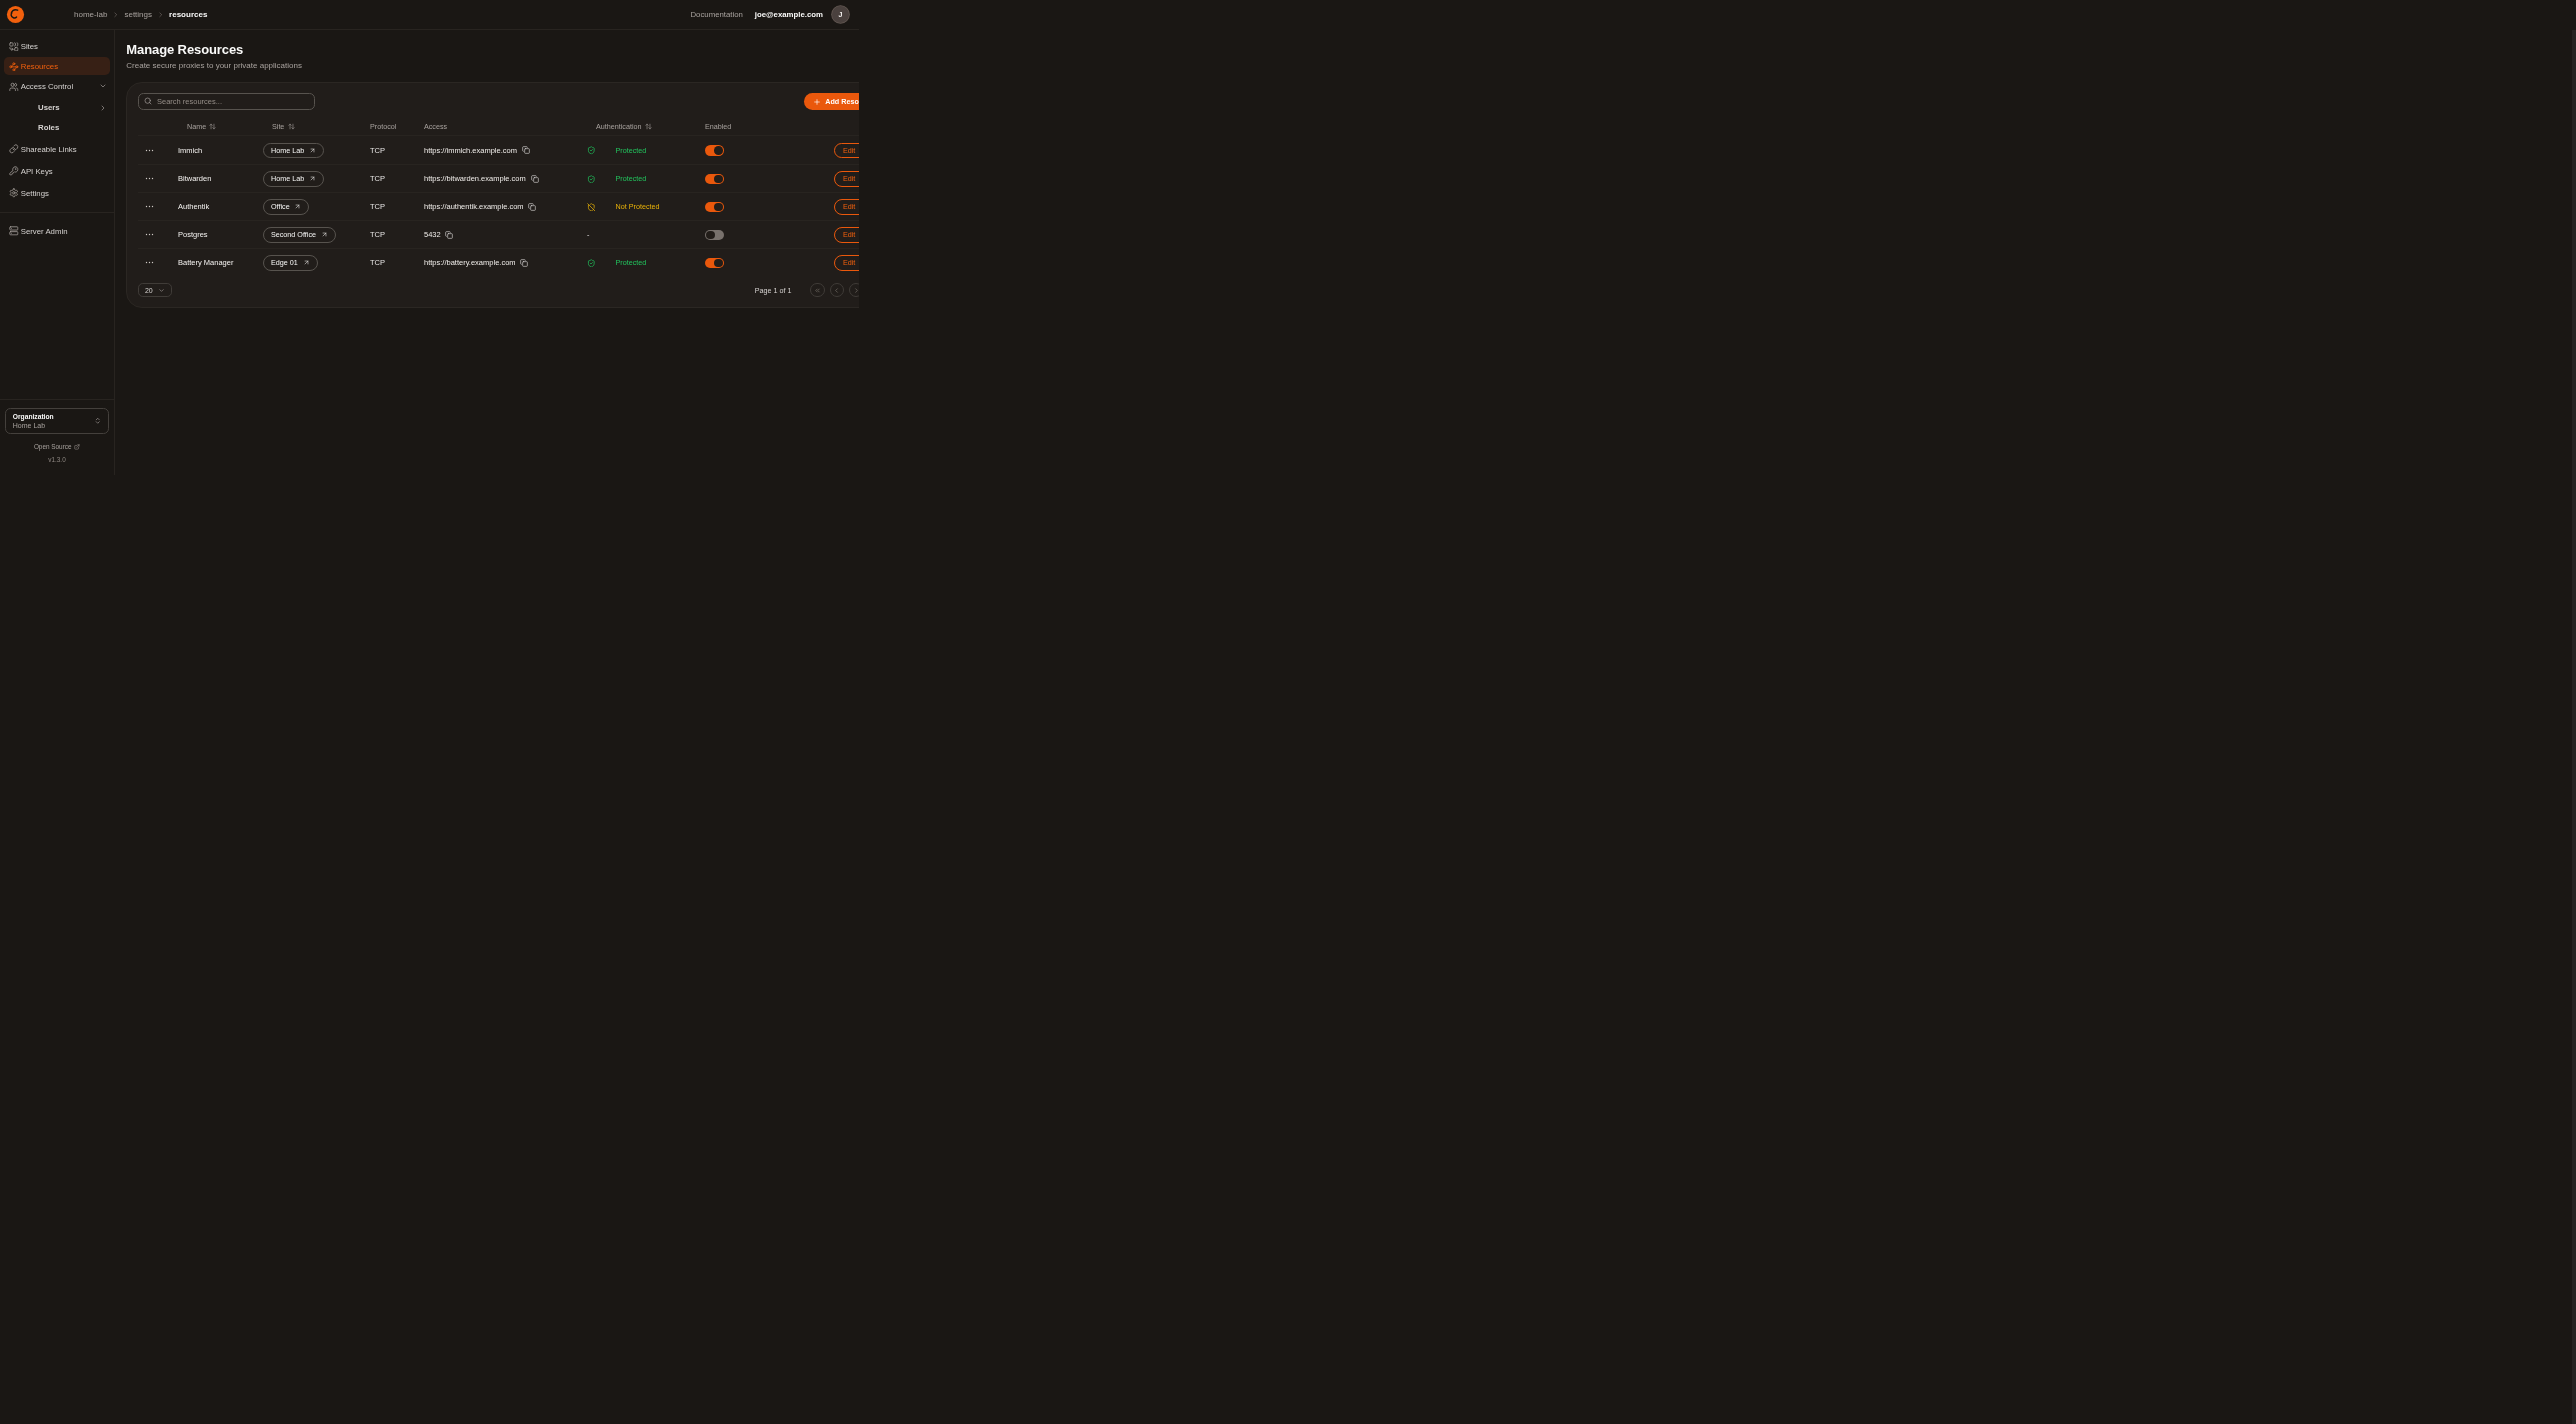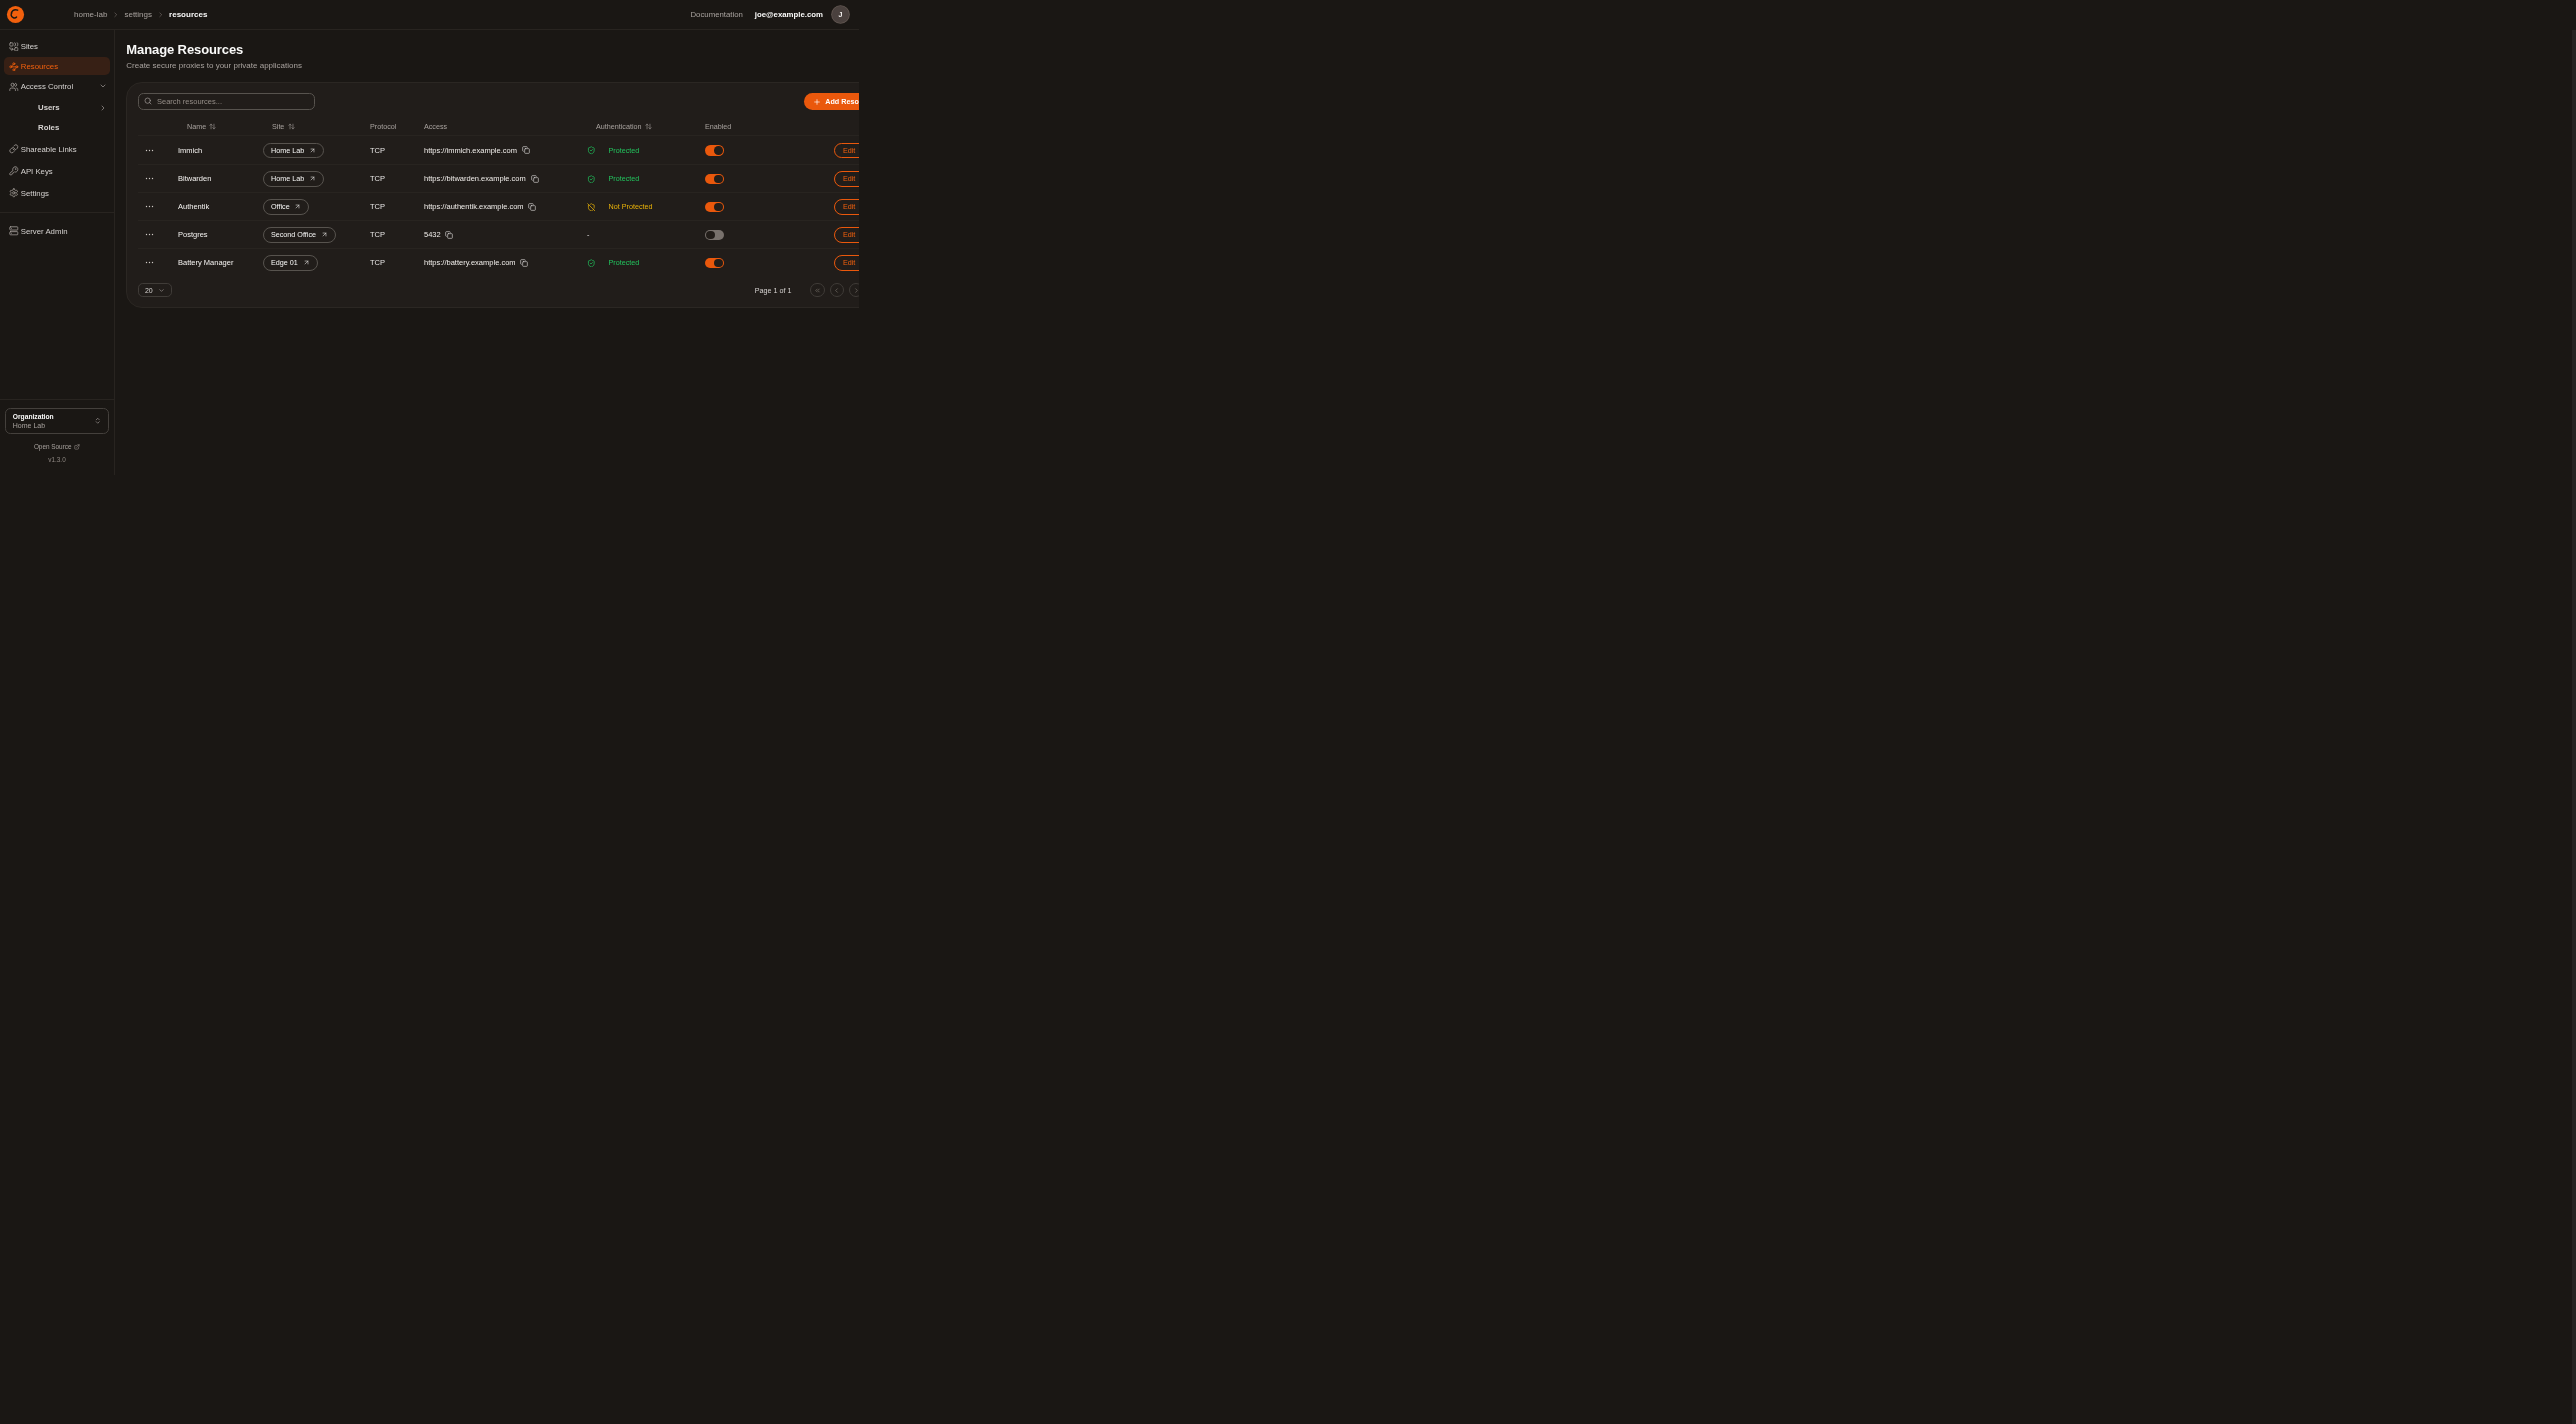--- a/index.html
+++ b/index.html
@@ -105,21 +105,21 @@
   .res-name { font-size:7.5px; color:#f5f3f1; }
   .site-pill {
     display:inline-flex; align-items:center; gap:4.8px; height:15.6px; padding:0 7px;
     border:0.5px solid #57534e; border-radius:8px; color:#fafaf9; font-size:7.2px;
     font-weight:500; cursor:pointer;
   }
   .site-pill .up-right { color:#e7e5e4; }
   .proto { font-size:7.5px; color:#e7e5e4; }
   .access-url { font-size:7.5px; color:#f0edea; }
   .copy-btn { margin-left:4.8px; color:#d6d3d1; cursor:pointer; display:flex; }
-  .auth-cell { gap:13px; font-size:7.2px; font-weight:500; }
+  .auth-cell { gap:20px; font-size:7.2px; font-weight:500; }
   .auth-cell.ok { color:#22c55e; }
   .auth-cell.warn { color:#eab308; }
   .auth-cell.none { color:#e7e5e4; font-weight:400; }
   .toggle { width:19px; height:10.7px; border-radius:5.4px; background:#ea580c; position:relative; cursor:pointer; }
   .toggle .knob { position:absolute; top:1.1px; right:1.1px; width:8.6px; height:8.6px; border-radius:50%; background:#221d19; }
   .toggle.off { background:#78716c; }
   .toggle.off .knob { right:auto; left:1.1px; }
   .cell.editcol { justify-content:flex-end; padding-right:7px; }
   .edit-btn {
     display:inline-flex; align-items:center; gap:4.3px; height:15.6px; padding:0 7.5px;

